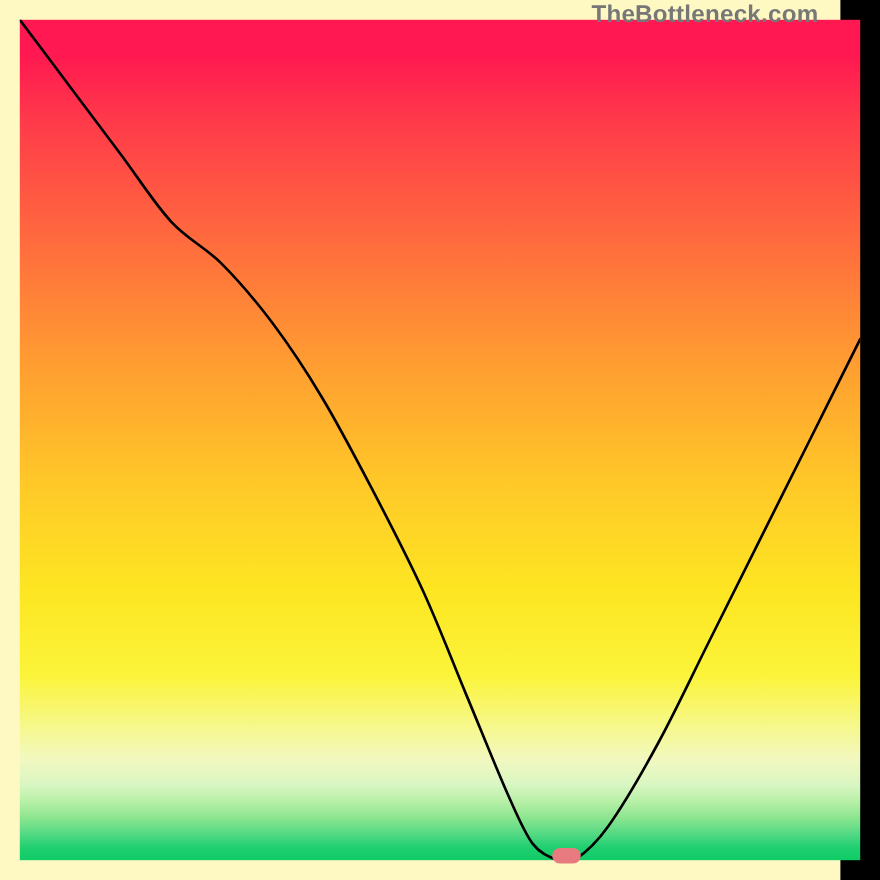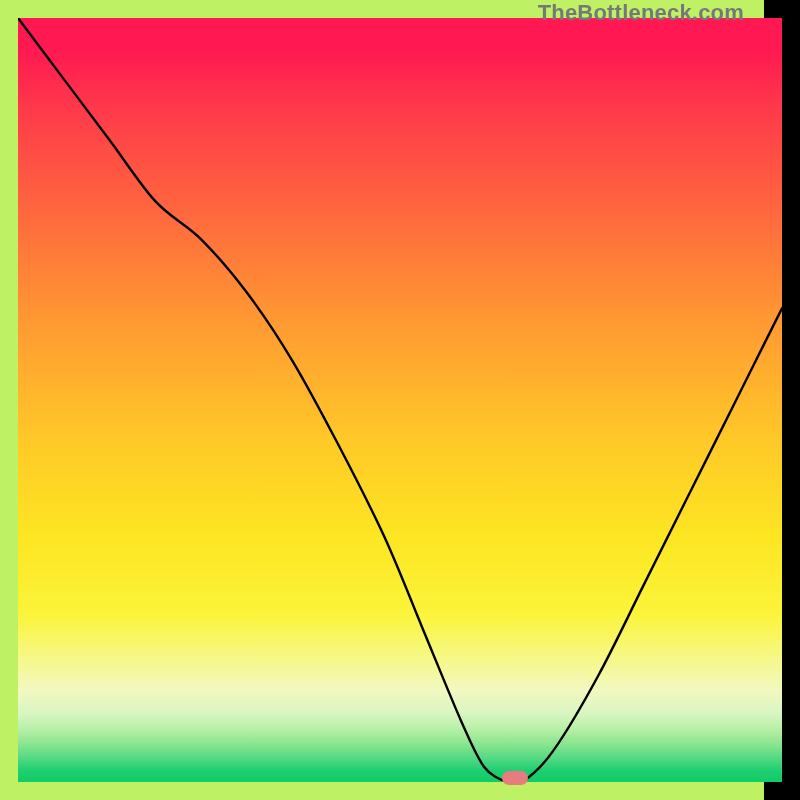--- a/index.html
+++ b/index.html
@@ -8,21 +8,21 @@
     width: 800px;
     height: 800px;
     background: #000;
     font-family: Arial, Helvetica, sans-serif;
     overflow: hidden;
   }
   .frame {
     position: relative;
     width: 764px;
     height: 800px;
-    background: #bef264;
+    background: #fef9c3;
   }
   .plot {
     position: absolute;
     left: 18px;
     top: 18px;
     width: 764px;
     height: 764px;
     background: linear-gradient(to bottom,
       #ff1851 0%,
       #ff1851 4%,

